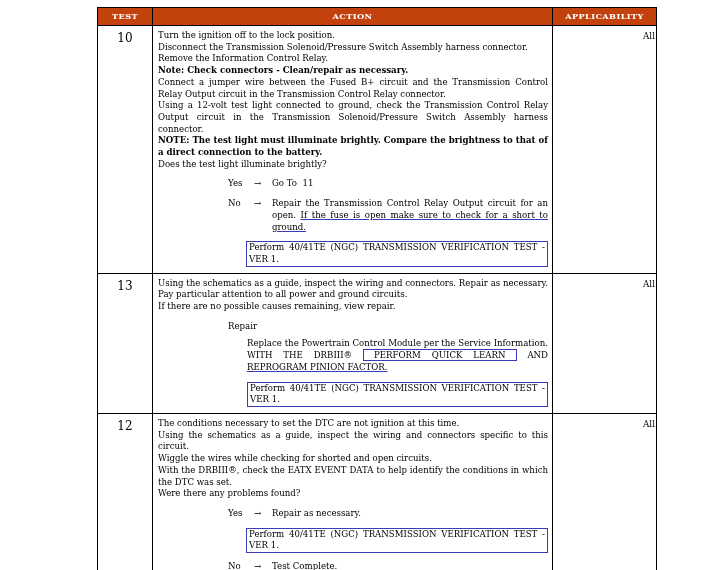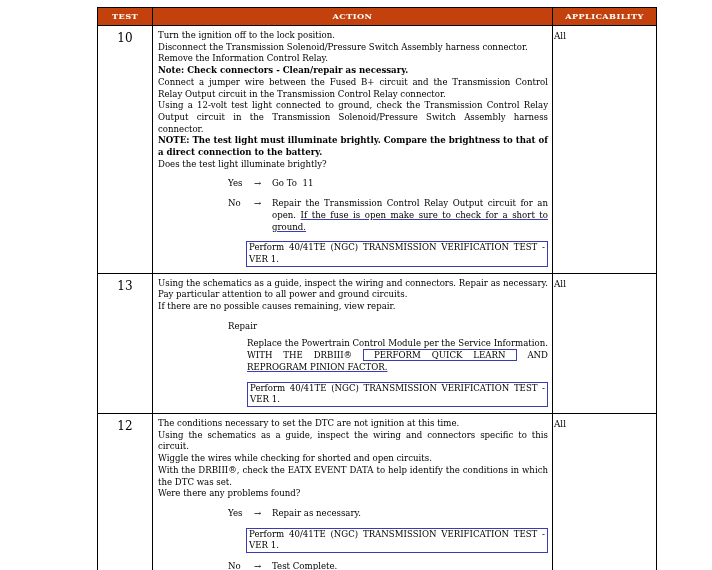--- a/index.html
+++ b/index.html
@@ -19,21 +19,21 @@
   }
   .test-table th, .test-table td { border: 1px solid #000; }
   .test-table thead th {
     background: #c2410c; color: #fff;
     font-size: 8.2px; font-weight: bold;
     letter-spacing: 0.4px;
     padding: 3px 0 4px 0;
     text-align: center;
   }
   td.test-cell  { vertical-align: top; text-align: center; font-size: 12px; padding-top: 5px; }
-  td.app-cell   { vertical-align: top; text-align: left; font-size: 8.8px; padding-top: 5px; }
+  td.app-cell   { vertical-align: top; text-align: right; font-size: 8.8px; padding-top: 5px; }
   td.action-cell {
     vertical-align: top;
     font-size: 8.6px; line-height: 11.7px;
     padding: 4px 4px 6px 5px;
     text-align: justify;
   }
   tbody tr:nth-child(1) td.action-cell { height: 243px; }
   tbody tr:nth-child(2) td.action-cell { height: 123px; }
   tbody tr:nth-child(3) td.action-cell { height: 161px; }
 

